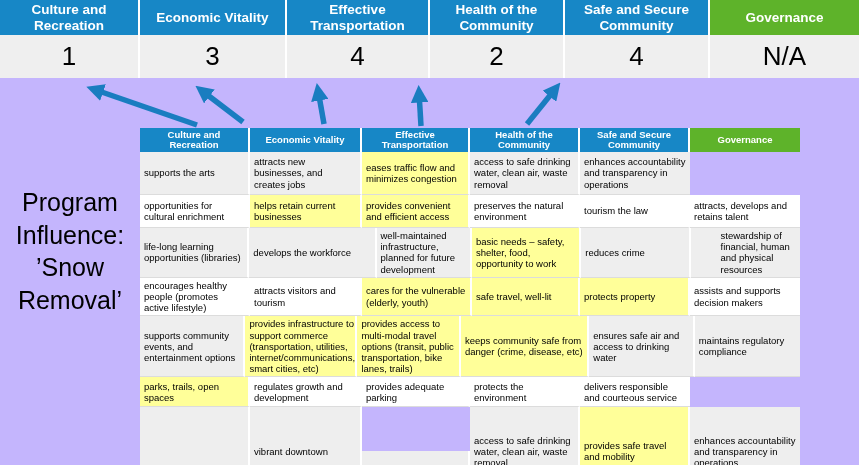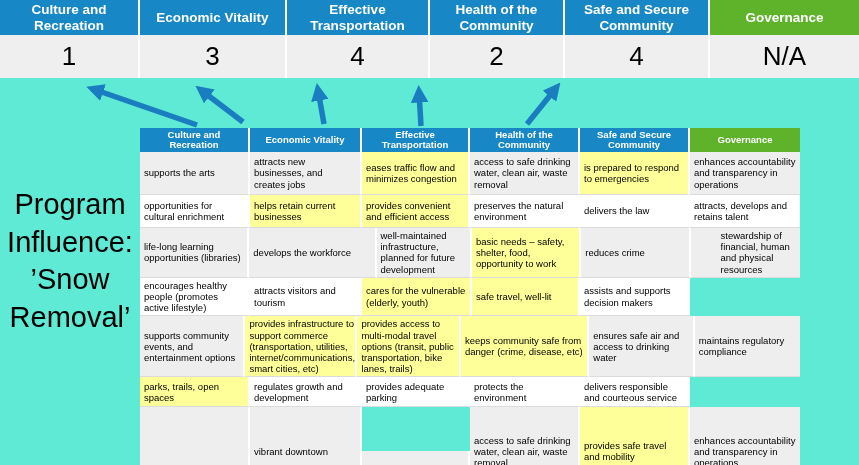--- a/index.html
+++ b/index.html
@@ -5,21 +5,21 @@
   :root{
     --blue:#1787c6;
     --green:#5eb32a;
     --yellow:#ffff99;
     --band:#eeeeee;
     --arrow:#1a7dc0;
     --scorebg:#efefef;
   }
   html,body{margin:0;padding:0;background:#fff;}
   .stage{
-    position:relative;width:859px;height:465px;background:#5eead4;overflow:hidden;
+    position:relative;width:859px;height:465px;background:#c4b5fd;overflow:hidden;
     font-family:"Liberation Sans","DejaVu Sans",sans-serif;color:#000;
   }
   
   .summary{position:absolute;left:0;top:0;width:859px;}
   .sum-row{display:flex;}
   .sum-h{
     background:var(--blue);color:#fff;font-weight:bold;font-size:13.5px;line-height:1.15;
     display:flex;align-items:center;justify-content:center;text-align:center;
     height:35px;box-sizing:border-box;border-right:2px solid #fff;padding:0 8px;
   }
@@ -29,21 +29,21 @@
     background:var(--scorebg);font-size:26px;
     display:flex;align-items:center;justify-content:center;
     height:43px;box-sizing:border-box;border-right:2px solid #fff;
   }
   .sum-v:last-child{border-right:none;}
   
   .arrows{position:absolute;left:0;top:82px;width:859px;height:48px;}
   
   .program-title{
     position:absolute;left:2px;top:186px;width:136px;
-    text-align:center;font-size:29px;line-height:1.3;color:#000;
+    text-align:center;font-size:25px;line-height:1.3;color:#000;
   }
   
   .matrix{position:absolute;left:140px;top:128px;width:660px;}
   .m-row{display:flex;}
   .m-h{
     background:var(--blue);color:#fff;font-weight:bold;font-size:9.5px;line-height:1.1;
     display:flex;align-items:center;justify-content:center;text-align:center;
     height:24px;box-sizing:border-box;border-right:2px solid #fff;padding:0 2px;
   }
   .m-h.green{background:var(--green);}
@@ -105,44 +105,44 @@
         <div class="m-h" style="width: 110px;">Health of the Community</div>
         <div class="m-h" style="width: 110px;">Safe and Secure Community</div>
         <div class="m-h green" style="width: 110px;">Governance</div>
       </div>
     <div>
         <div class="m-row band">
           <div class="m-c" style="width: 110px; min-height: 43px;">supports the arts</div>
           <div class="m-c" style="width: 112px; min-height: 43px;">attracts new businesses, and creates jobs</div>
           <div class="m-c hl" style="width: 108px; min-height: 43px;">eases traffic flow and minimizes congestion</div>
           <div class="m-c" style="width: 110px; min-height: 43px;">access to safe drinking water, clean air, waste removal</div>
-          <div class="m-c hl" style="width: 110px; min-height: 43px;">is prepared to respond to emergencies</div>
           <div class="m-c" style="width: 110px; min-height: 43px;">enhances accountability and transparency in operations</div>
         </div>
         <div class="m-row">
           <div class="m-c" style="width: 110px; min-height: 33px;">opportunities for cultural enrichment</div>
           <div class="m-c hl" style="width: 112px; min-height: 33px;">helps retain current businesses</div>
           <div class="m-c hl" style="width: 108px; min-height: 33px;">provides convenient and efficient access</div>
           <div class="m-c" style="width: 110px; min-height: 33px;">preserves the natural environment</div>
-          <div class="m-c" style="width: 110px; min-height: 33px;">delivers the law</div>
+          <div class="m-c" style="width: 110px; min-height: 33px;">tourism the law</div>
           <div class="m-c" style="width: 110px; min-height: 33px;">attracts, develops and retains talent</div>
         </div>
         <div class="m-row band">
           <div class="m-c" style="width: 110px; min-height: 39px;">life-long learning opportunities (libraries)</div>
           <div class="m-c" style="width: 128px; min-height: 39px;">develops the workforce</div>
           <div class="m-c" style="width: 96px; min-height: 39px;">well-maintained infrastructure, planned for future development</div>
           <div class="m-c hl" style="width: 110px; min-height: 39px;">basic needs – safety, shelter, food, opportunity to work</div>
           <div class="m-c" style="width: 110px; min-height: 39px;">reduces crime</div>
           <div class="m-c" style="width: 110px; min-height: 39px; padding-left: 30px;">stewardship of financial, human and physical resources</div>
         </div>
         <div class="m-row">
           <div class="m-c" style="width: 110px; min-height: 30px;">encourages healthy people (promotes active lifestyle)</div>
           <div class="m-c" style="width: 112px; min-height: 30px;">attracts visitors and tourism</div>
           <div class="m-c hl" style="width: 110px; min-height: 30px;">cares for the vulnerable (elderly, youth)</div>
           <div class="m-c hl" style="width: 108px; min-height: 30px;">safe travel, well-lit</div>
+          <div class="m-c hl" style="width: 110px; min-height: 30px;">protects property</div>
           <div class="m-c" style="width: 110px; min-height: 30px;">assists and supports decision makers</div>
         </div>
         <div class="m-row band">
           <div class="m-c" style="width: 110px; min-height: 55px;">supports community events, and entertainment options</div>
           <div class="m-c hl" style="width: 112px; min-height: 55px;">provides infrastructure to support commerce (transportation, utilities, internet/communications, smart cities, etc)</div>
           <div class="m-c hl" style="width: 108px; min-height: 55px;">provides access to multi-modal travel options (transit, public transportation, bike lanes, trails)</div>
           <div class="m-c hl" style="width: 134px; min-height: 55px;">keeps community safe from danger (crime, disease, etc)</div>
           <div class="m-c" style="width: 110px; min-height: 55px;">ensures safe air and access to drinking water</div>
           <div class="m-c" style="width: 110px; min-height: 55px;">maintains regulatory compliance</div>
         </div>

